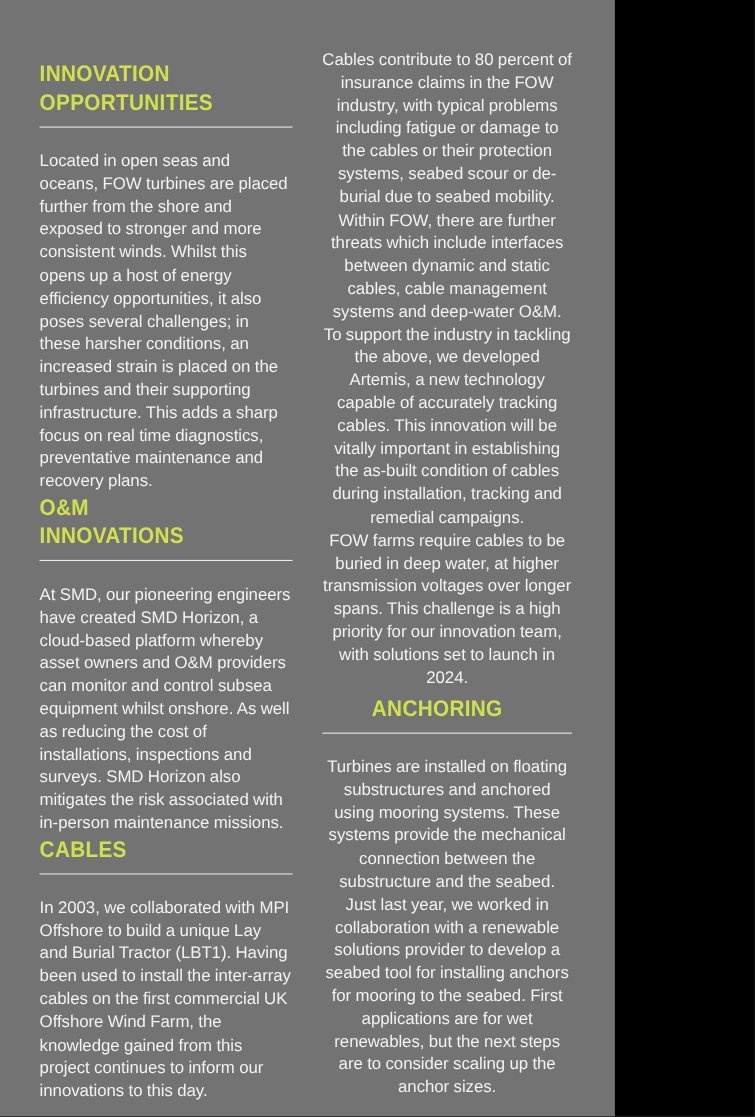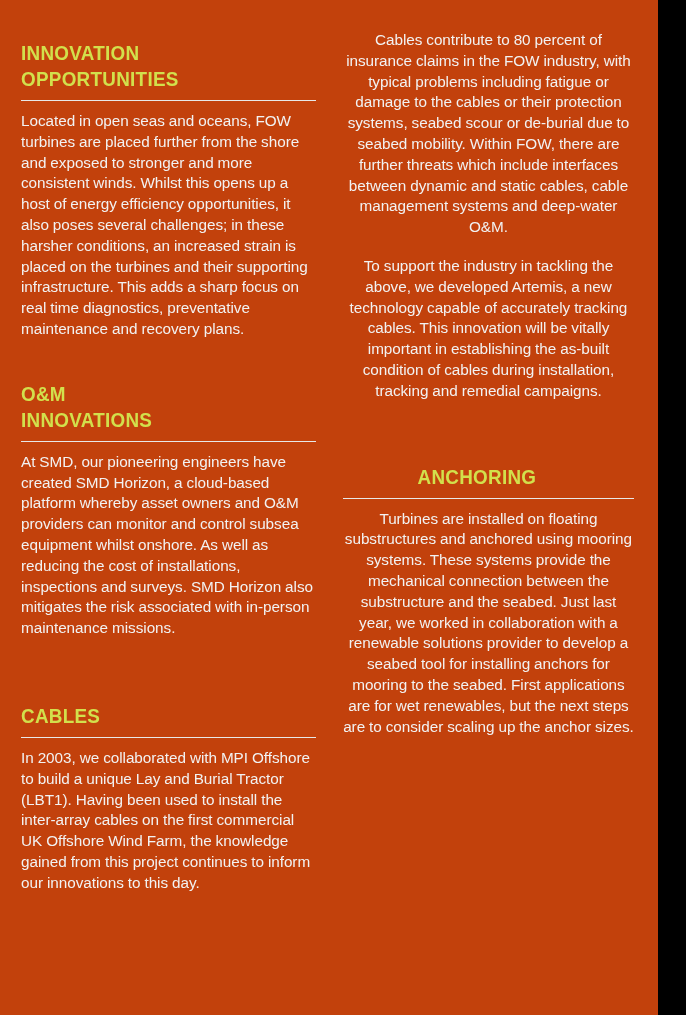--- a/index.html
+++ b/index.html
@@ -12,26 +12,26 @@
   }
 
   body {
     font-family: "Liberation Sans", sans-serif;
     color: #ffffff;
     -webkit-font-smoothing: antialiased;
   }
 
   .page {
     position: relative;
-    width: 658px;
+    width: 559px;
     height: 1015px;
-    background: #c2410c;
+    background: #737373;
     display: flex;
     flex-direction: row;
-    padding: 0;
+    padding: 15px;
   }
 
   .column {
     position: relative;
     display: flex;
     flex-direction: column;
   }
 
   .column-left {
     width: 343px;
@@ -69,22 +69,22 @@
   
   p.body {
     font-family: "Liberation Sans", sans-serif;
     font-size: 15.3px;
     line-height: 20.8px;
     color: #f2f2f2;
     letter-spacing: -0.05px;
     word-spacing: -0.2px;
   }
 
-  .rule + p.body { margin-top: 10px; }
-  p.body + p.body { margin-top: 18px; }
+  .rule + p.body { margin-top: 21px; }
+  p.body + p.body { }
 
   
   .gap-innovation  { height: 41px; }
   .gap-om          { height: 64px; }
   .gap-anchoring   { height: 62px; }
 
   .spacer-flex { flex: 1 1 auto; }
 </style>
 </head>
 <body>
@@ -118,20 +118,21 @@
     </section>
 
     <div class="spacer-flex"></div>
   </div>
 
   <div class="column column-right">
 
     <section>
       <p class="body">Cables contribute to 80 percent of insurance claims in the FOW industry, with typical problems including fatigue or damage to the cables or their protection systems, seabed scour or de-burial due to seabed mobility. Within FOW, there are further threats which include interfaces between dynamic and static cables, cable management systems and deep-water O&amp;M.</p>
       <p class="body">To support the industry in tackling the above, we developed Artemis, a new technology capable of accurately tracking cables. This innovation will be vitally important in establishing the as-built condition of cables during installation, tracking and remedial campaigns.</p>
+      <p class="body">FOW farms require cables to be buried in deep water, at higher transmission voltages over longer spans. This challenge is a high priority for our innovation team, with solutions set to launch in 2024.</p>
     </section>
 
     <div class="gap-anchoring"></div>
 
     <section>
       <h2 class="section-head">ANCHORING</h2>
       <div class="rule"></div>
       <p class="body">Turbines are installed on floating substructures and anchored using mooring systems. These systems provide the mechanical connection between the substructure and the seabed. Just last year, we worked in collaboration with a renewable solutions provider to develop a seabed tool for installing anchors for mooring to the seabed. First applications are for wet renewables, but the next steps are to consider scaling up the anchor sizes.</p>
     </section>
 

